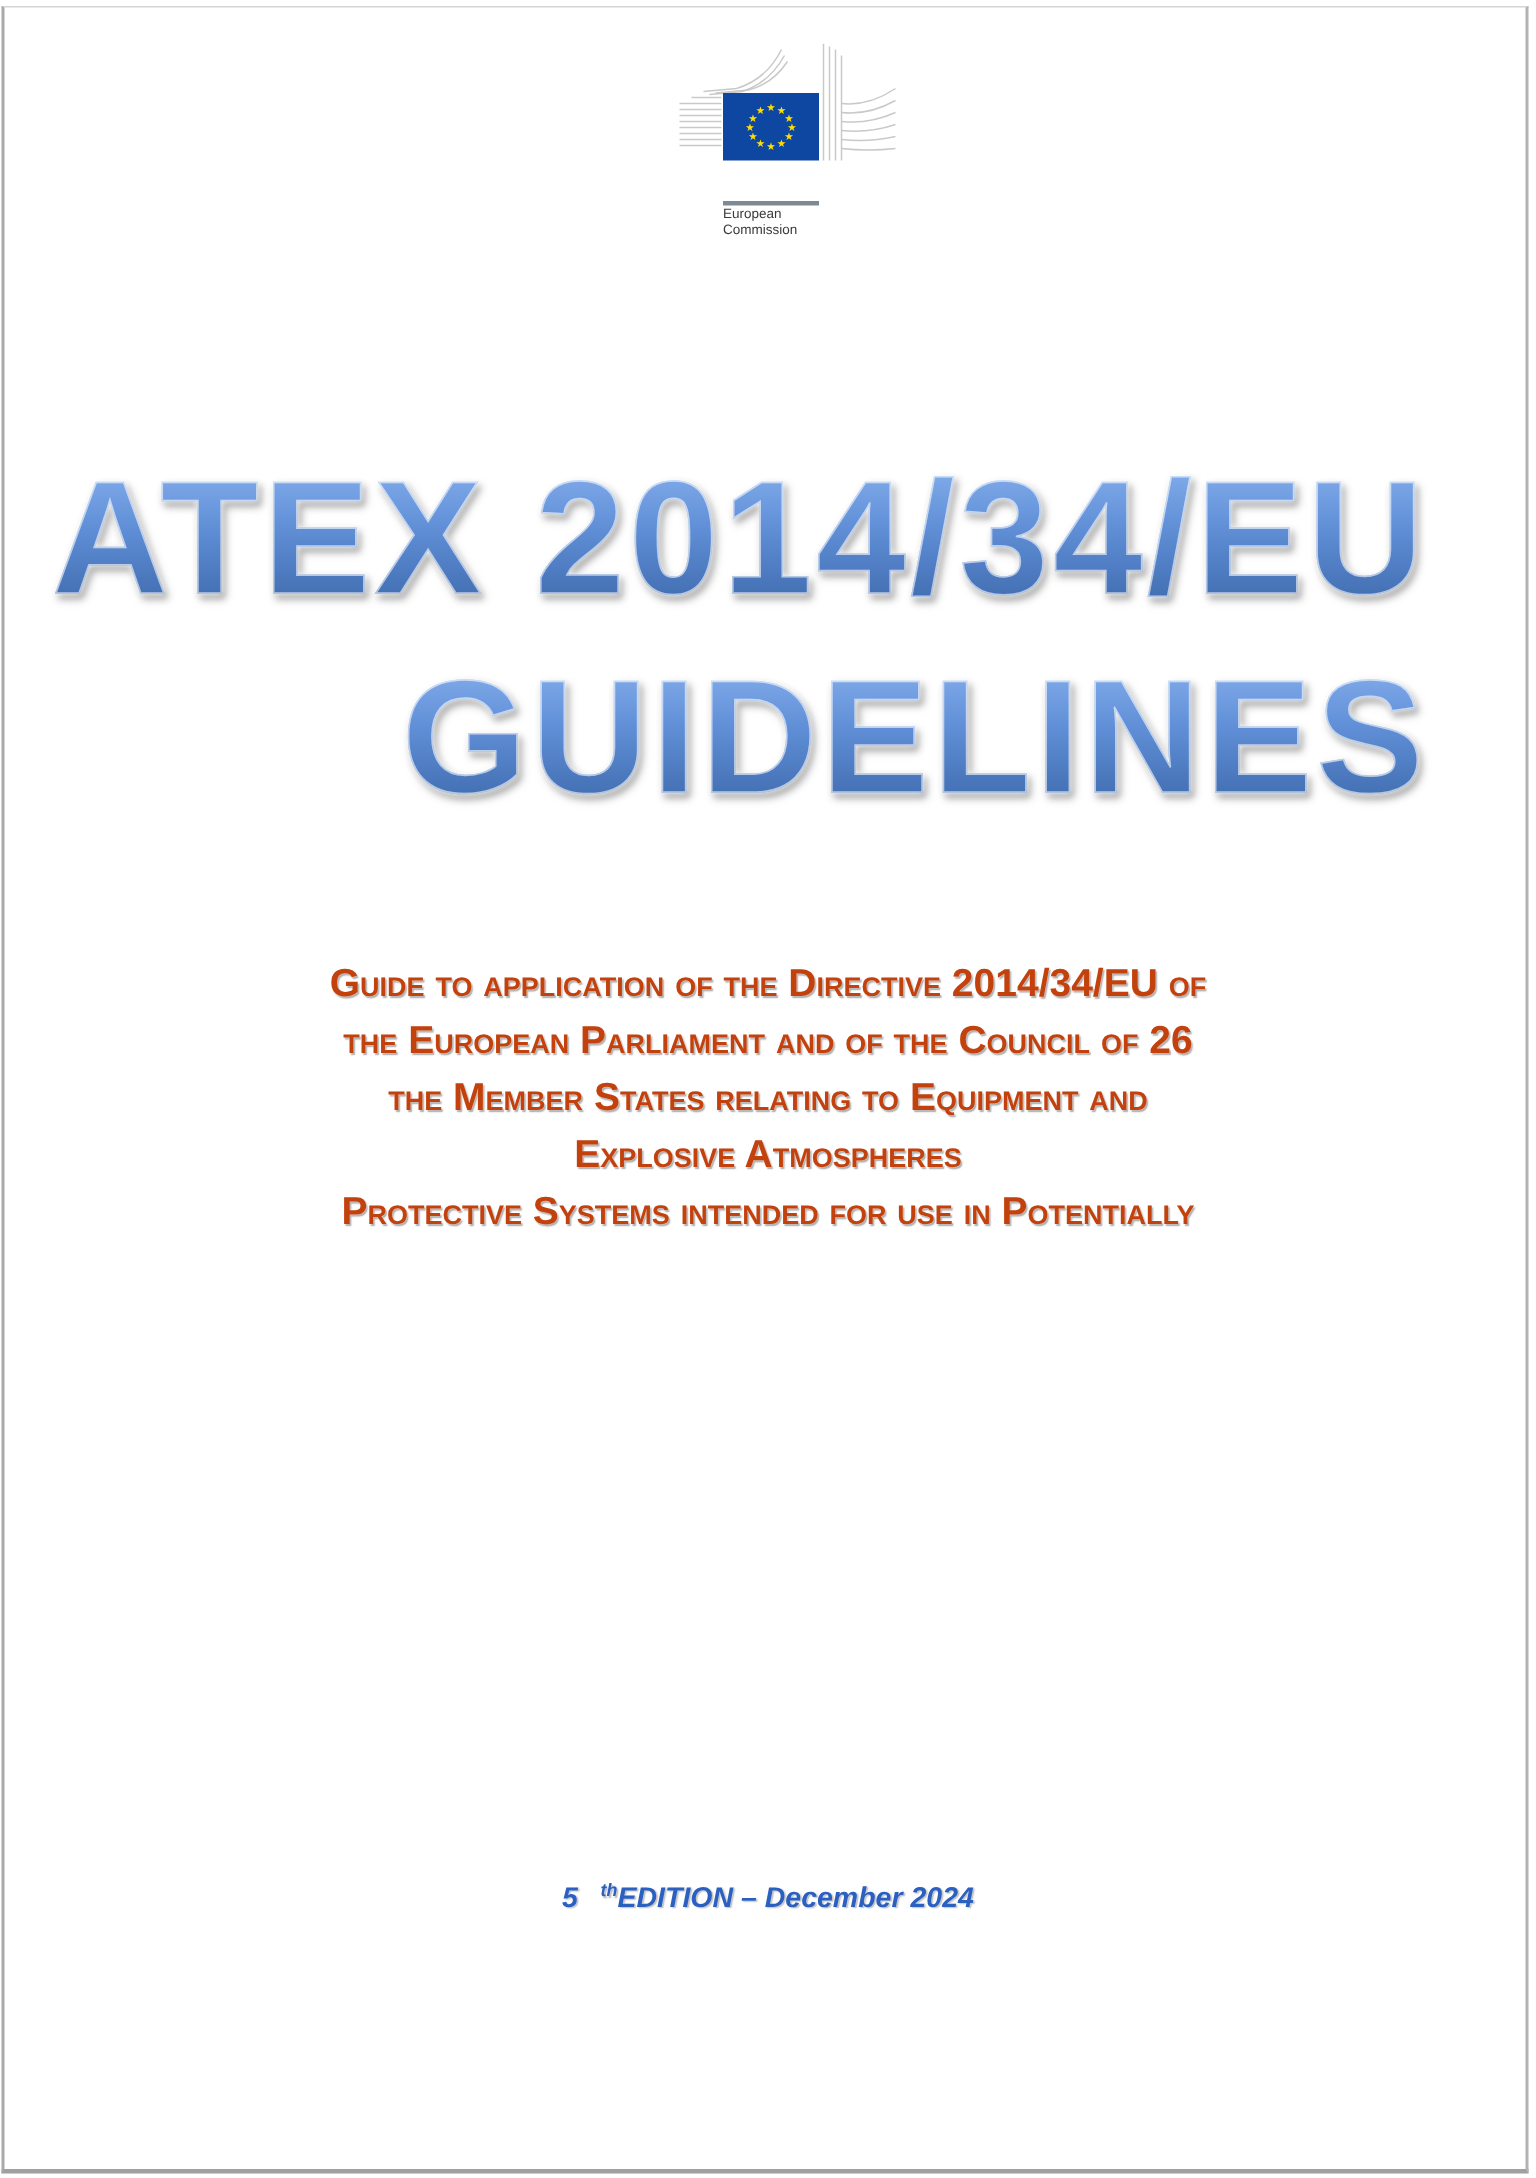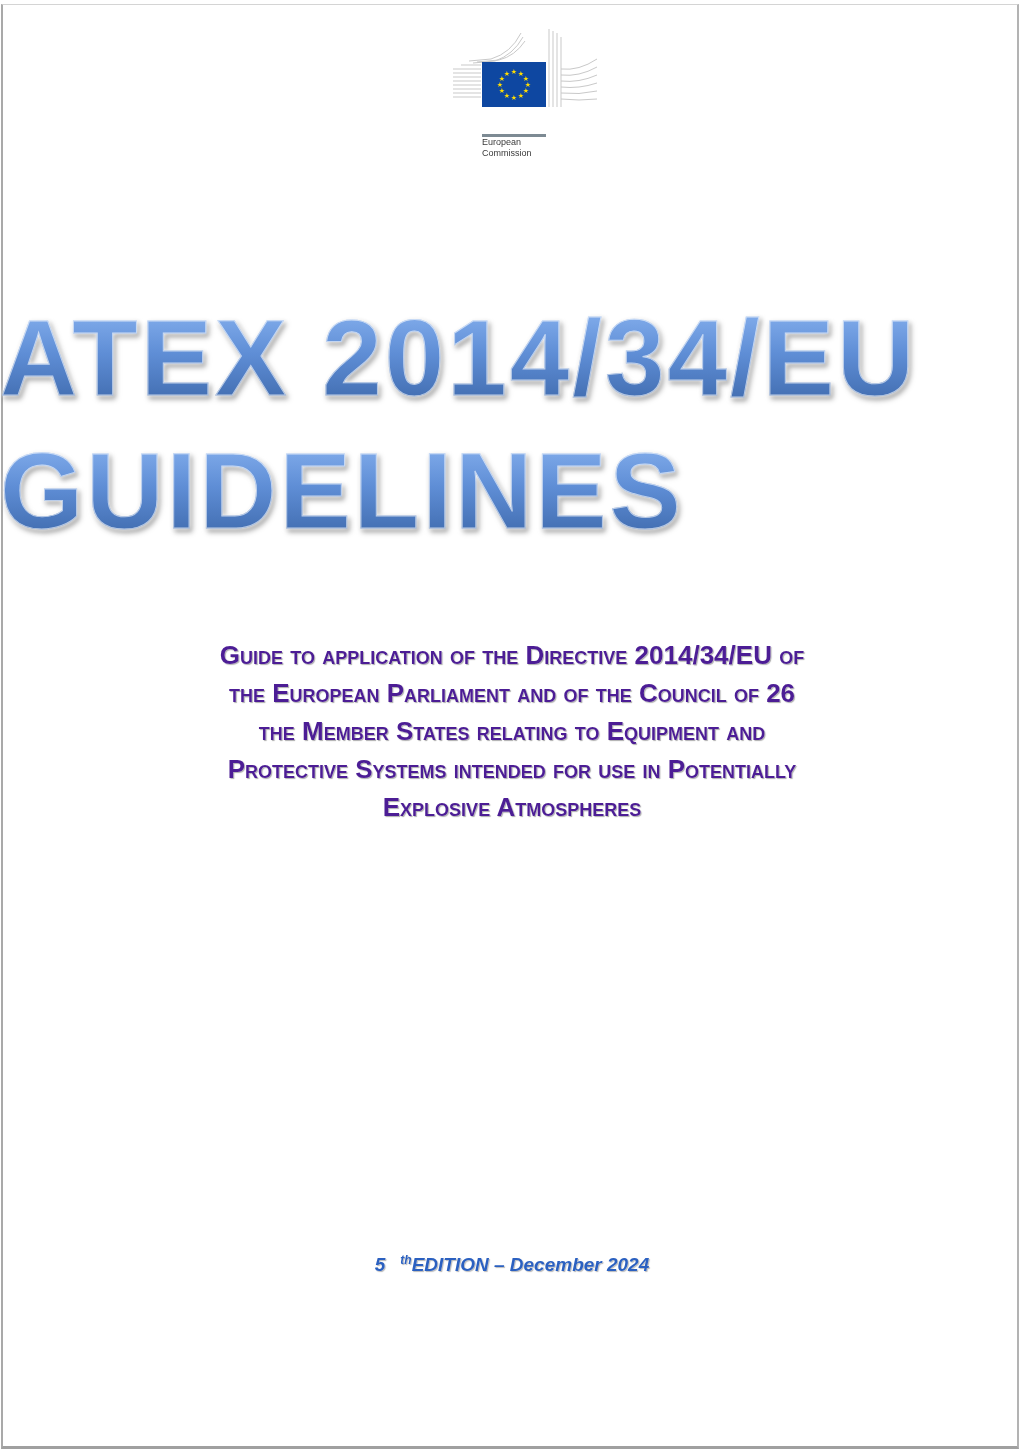--- a/index.html
+++ b/index.html
@@ -41,21 +41,21 @@
     }
     .logo-bar {
       position: absolute;
       left: 31px; top: 105px;
       width: 64px; height: 3px;
       background: #7d8a93;
     }
     .title {
       position: absolute;
       left: 0; width: 952px;
-      text-align: left;
+      text-align: right;
       font-family: "Liberation Sans", sans-serif;
       font-weight: bold;
       font-size: 107px;
       line-height: 107px;
       letter-spacing: 3px;
       margin: 0;
       background: linear-gradient(to bottom, #88b2ef 0%, #5f8ed6 45%, #3b66a8 100%);
       -webkit-background-clip: text;
       background-clip: text;
       color: transparent;
@@ -68,21 +68,21 @@
       position: absolute;
       left: 0; width: 1024px;
       top: 636px;
       text-align: center;
       font-family: "Liberation Sans", sans-serif;
       font-weight: bold;
       font-size: 26px;
       line-height: 38px;
       font-variant: small-caps;
       text-transform: lowercase;
-      color: #4c1d95;
+      color: #c2410c;
       text-shadow: 0 0 1px #fff, 1px 1px 1px rgba(0,0,0,0.35);
     }
     .subtitle .line { display: block; white-space: nowrap; }
     .subtitle .cap { text-transform: uppercase; font-size: 26px; }
     .edition {
       position: absolute;
       left: 0; width: 1024px;
       top: 1248px;
       text-align: center;
       font-family: "Liberation Sans", sans-serif;
@@ -152,19 +152,19 @@
 
 </div>
 
 <h1 class="title l1">ATEX 2014/34/EU</h1>
 <h1 class="title l2">GUIDELINES</h1>
 
 <div class="subtitle">
   <span class="line"><span class="cap">G</span>uide to application of the <span class="cap">D</span>irective <span class="cap">2014/34/EU</span> of</span>
   <span class="line">the <span class="cap">E</span>uropean <span class="cap">P</span>arliament and of the <span class="cap">C</span>ouncil of <span class="cap">26</span></span>
   <span class="line">the <span class="cap">M</span>ember <span class="cap">S</span>tates relating to <span class="cap">E</span>quipment and</span>
+  <span class="line"><span class="cap">E</span>xplosive <span class="cap">A</span>tmospheres</span>
   <span class="line"><span class="cap">P</span>rotective <span class="cap">S</span>ystems intended for use in <span class="cap">P</span>otentially</span>
-  <span class="line"><span class="cap">E</span>xplosive <span class="cap">A</span>tmospheres</span>
 </div>
 
 <div class="edition">
   <span>5</span><sup>th</sup><span>EDITION – December 2024</span>
 </div>
 
 </body></html>

